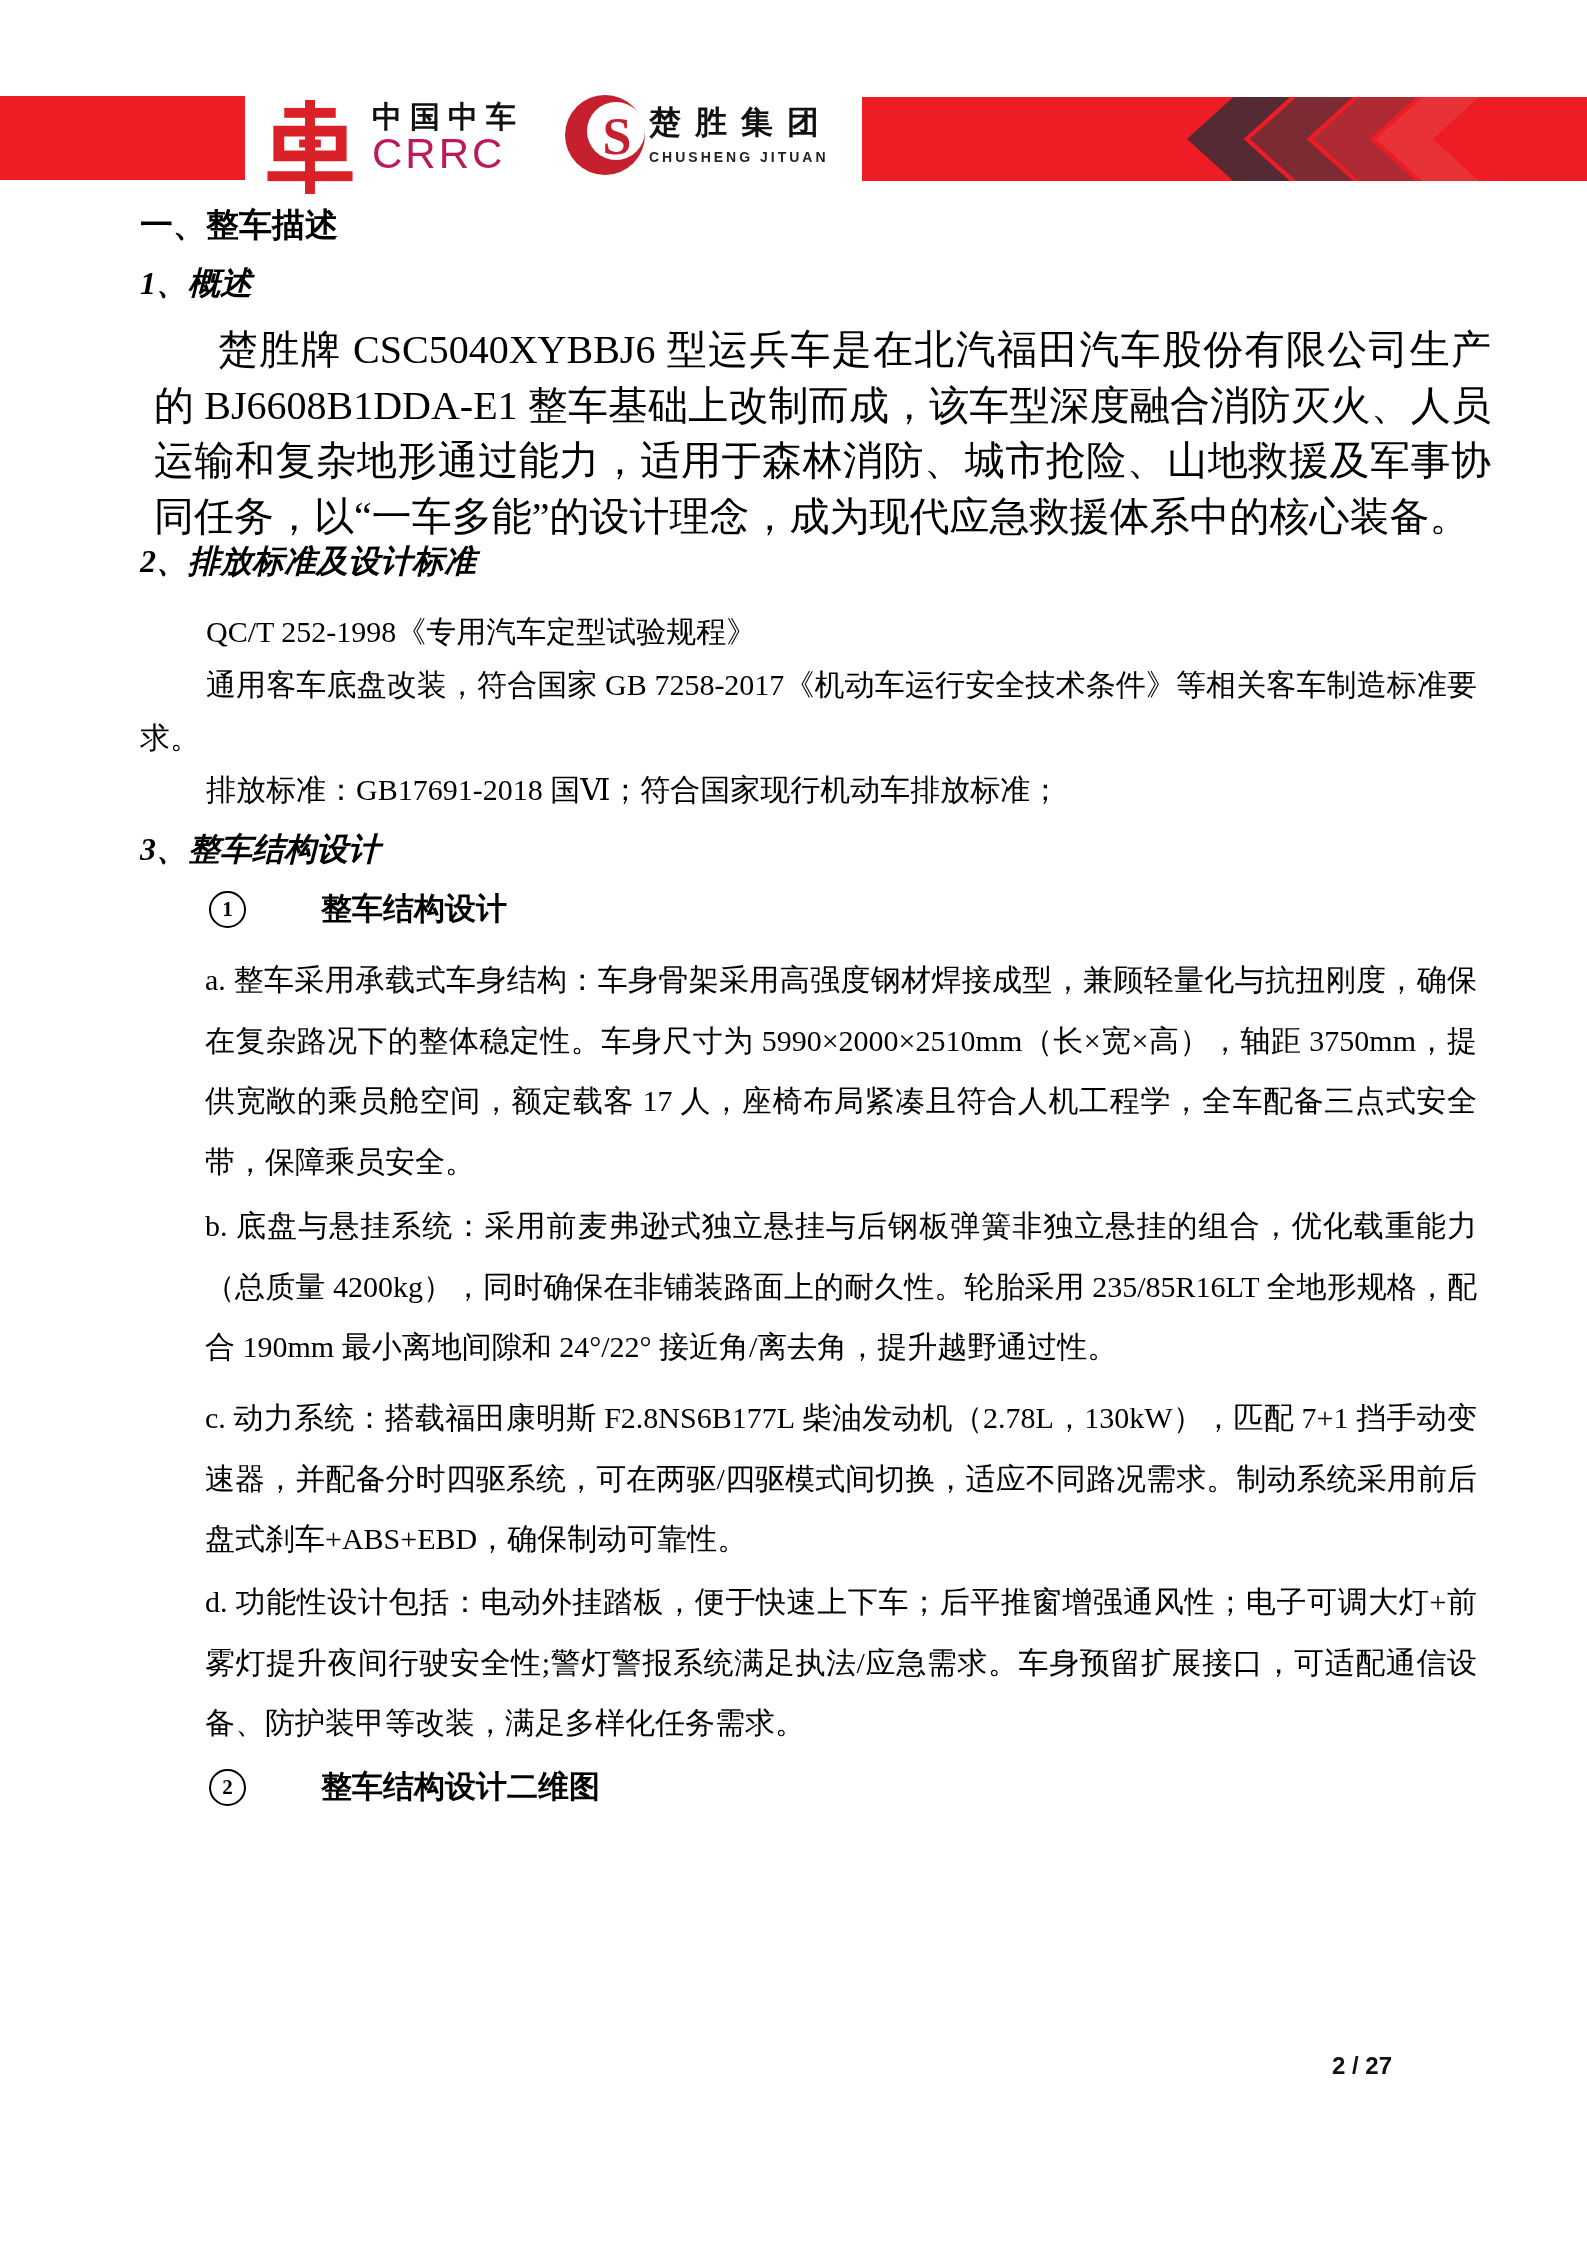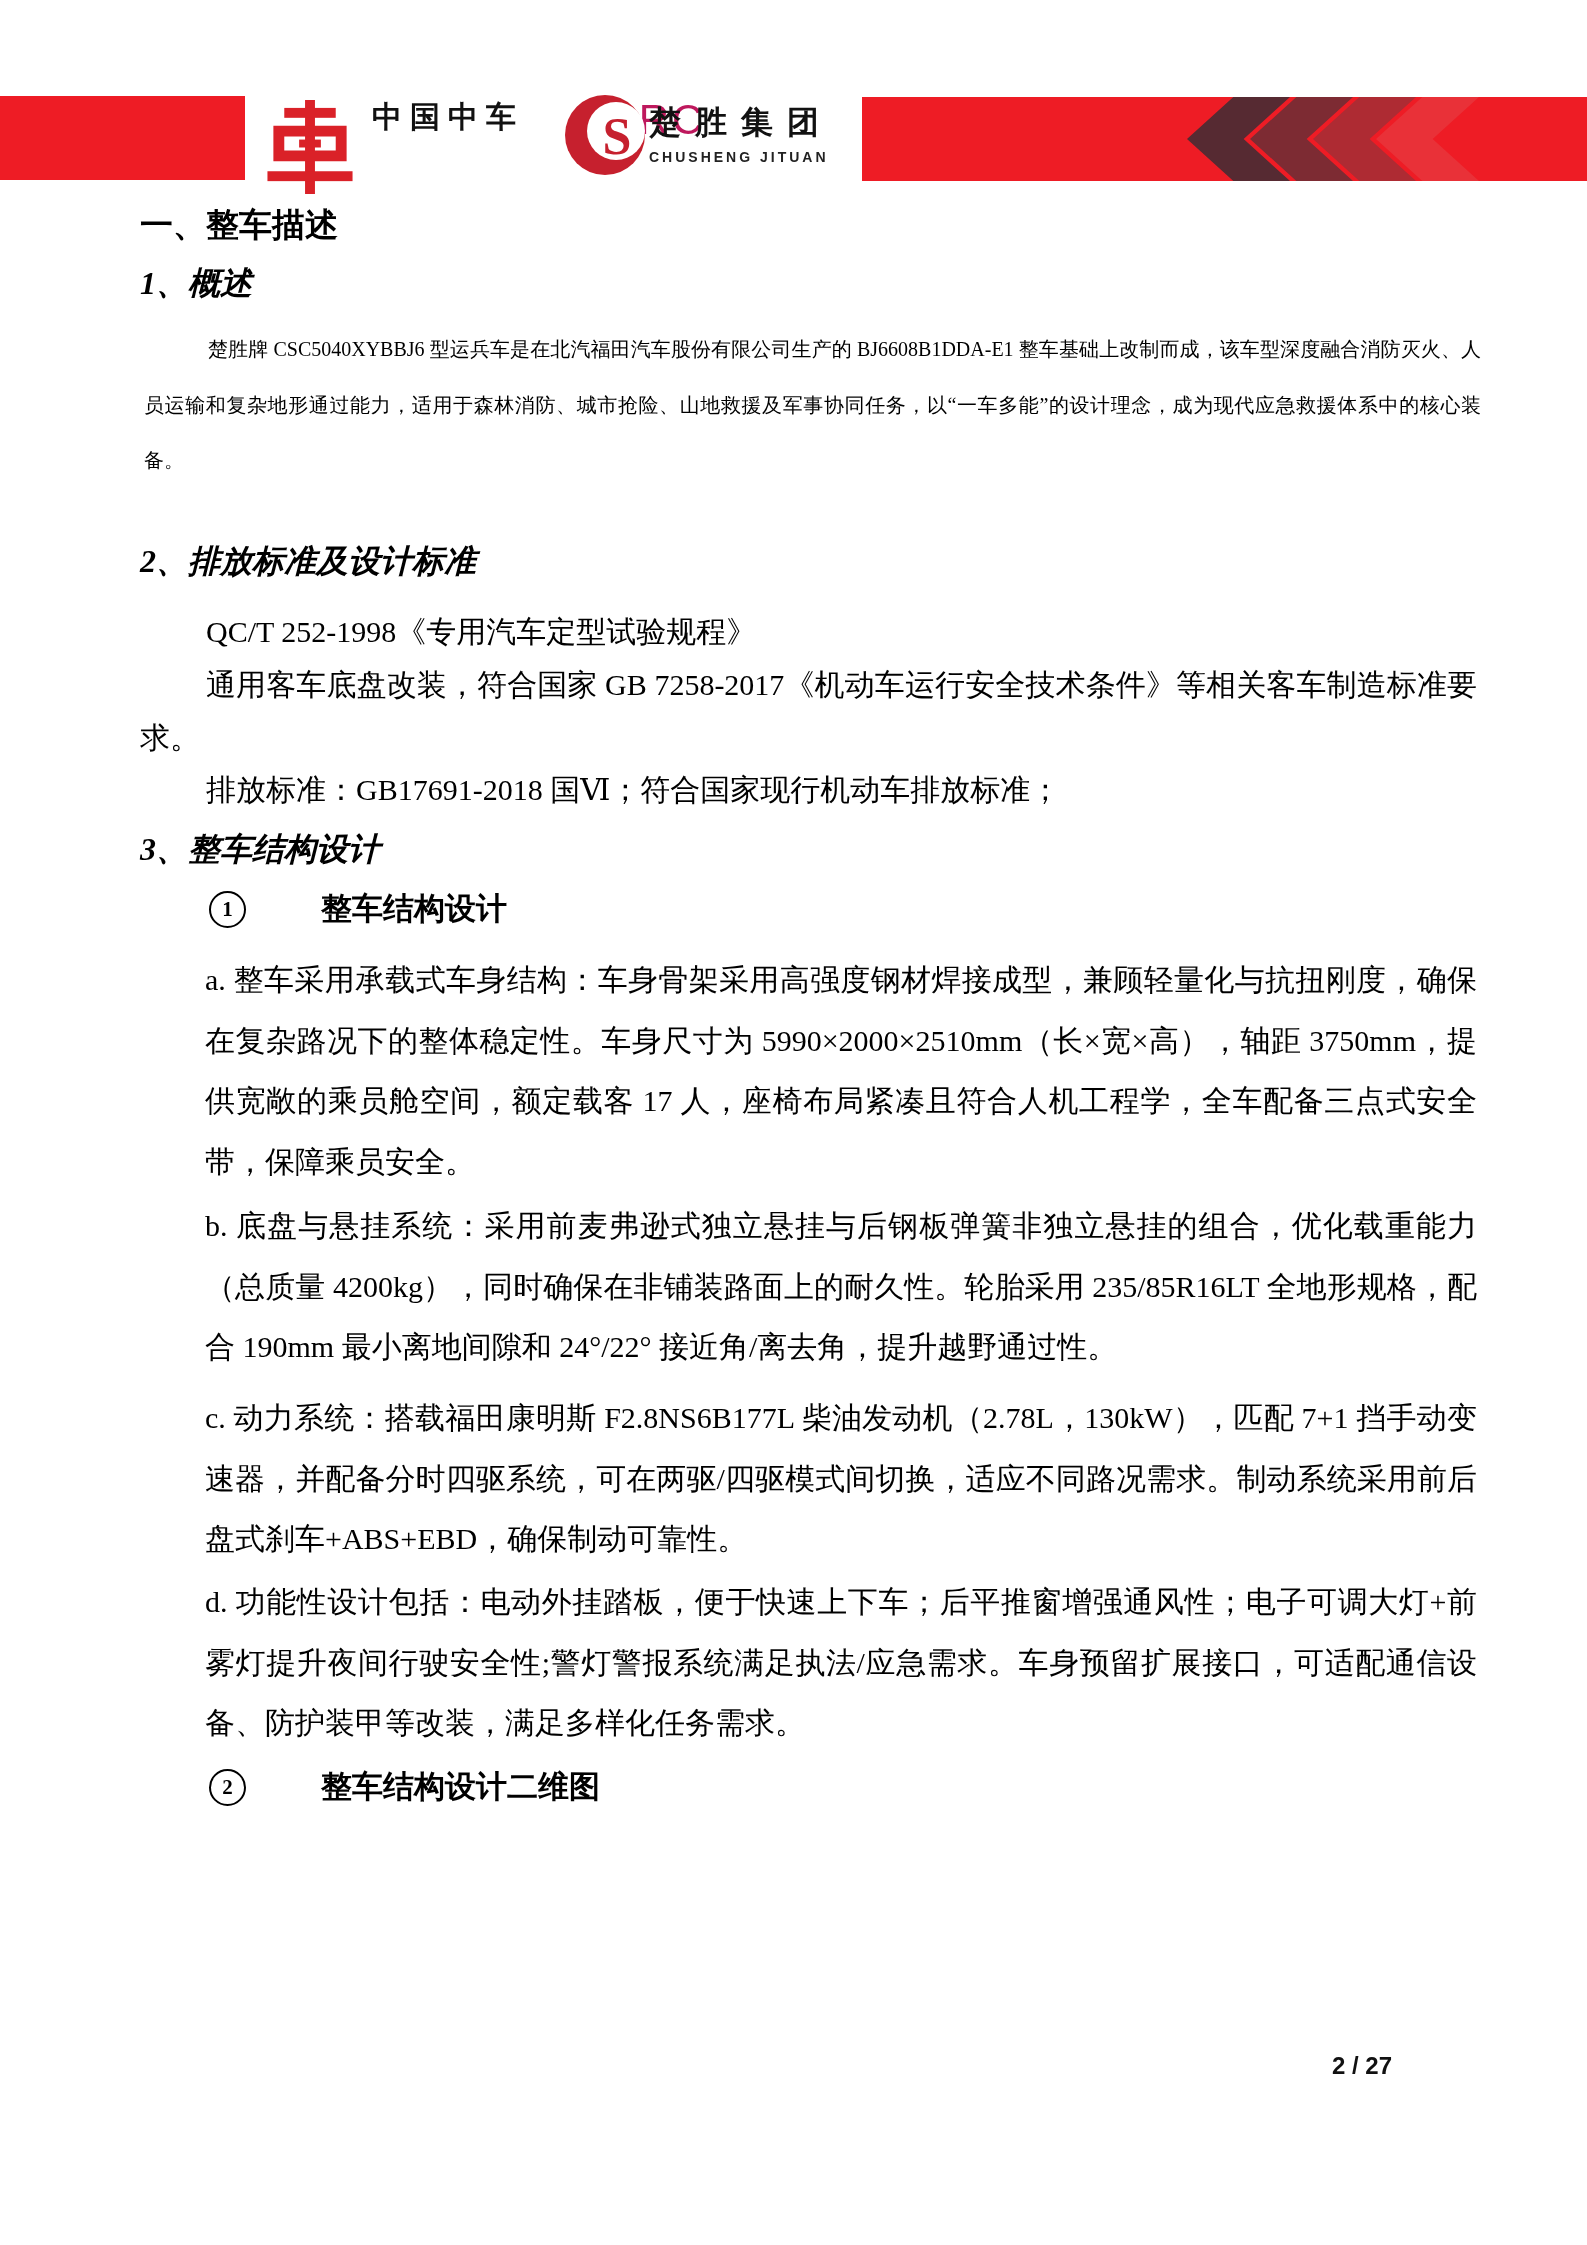--- a/index.html
+++ b/index.html
@@ -11,33 +11,33 @@
   .red-right{position:absolute;left:862px;top:97px;width:725px;height:84px;background:#EE1C25;overflow:hidden;}
   .chev{position:absolute;top:0;width:103px;height:84px;
         clip-path:polygon(45% 0%,100% 0%,55% 50%,100% 100%,45% 100%,0% 50%);}
   .chev.c1{left:325px;background:#562A32;}
   .chev.c2{left:388px;background:#7D2B33;}
   .chev.c3{left:451px;background:#AE2B33;}
   .chev.c4{left:514px;background:#E93138;}
 
   .logo{position:absolute;display:flex;align-items:flex-start;}
   .logo-crrc{left:266px;top:100px;}
-  .crrc-text{margin-left:18px;display:flex;flex-direction:row;gap:48px;}
+  .crrc-text{margin-left:18px;display:flex;flex-direction:column;}
   .crrc-cn{font-family:"Liberation Sans","DejaVu Sans",sans-serif;font-weight:700;font-size:30px;letter-spacing:8px;line-height:34px;color:#111;white-space:nowrap;}
   .crrc-en{font-family:"Liberation Sans","DejaVu Sans",sans-serif;font-weight:400;font-size:42px;letter-spacing:3px;line-height:40px;color:#be185d;white-space:nowrap;}
   .logo-cs{left:565px;top:94px;}
   .cs-text{display:flex;flex-direction:column;}
   .cs-cn{font-family:"Liberation Sans","DejaVu Sans",sans-serif;font-weight:700;font-size:32px;letter-spacing:14px;line-height:40px;color:#111;margin-top:8px;white-space:nowrap;}
   .cs-en{font-family:"Liberation Sans","DejaVu Sans",sans-serif;font-weight:600;font-size:14px;letter-spacing:3px;line-height:18px;color:#222;margin-top:6px;white-space:nowrap;}
 
   
   .abs{position:absolute;}
   .h-main{left:140px;top:204px;font-size:33px;font-weight:700;line-height:42px;}
   .h-sec{left:140px;font-size:32px;font-weight:700;line-height:42px;font-style:italic;}
-  .p-body{left:144px;width:1337px;font-size:20px;text-align:justify;}
+  .p-body{left:154px;width:1337px;font-size:40px;text-align:justify;}
   .p1{top:322px;line-height:55.5px;text-indent:64px;}
   .p-std{left:140px;width:1337px;font-size:30px;line-height:53px;text-align:justify;text-indent:66px;}
   .item{left:205px;width:1272px;font-size:30px;line-height:60.5px;text-align:justify;}
   .subrow{left:209px;display:flex;align-items:center;}
   .circ{display:inline-flex;width:33px;height:33px;border:2.5px solid #000;border-radius:50%;
         align-items:center;justify-content:center;font-size:21px;font-weight:700;flex:0 0 auto;}
   .sublabel{margin-left:75px;font-size:31px;font-weight:700;white-space:nowrap;}
 
   .footer{left:0;top:2052px;width:1392px;text-align:right;
           font-family:"Liberation Sans","DejaVu Sans",sans-serif;font-weight:700;font-size:24px;color:#111;}

